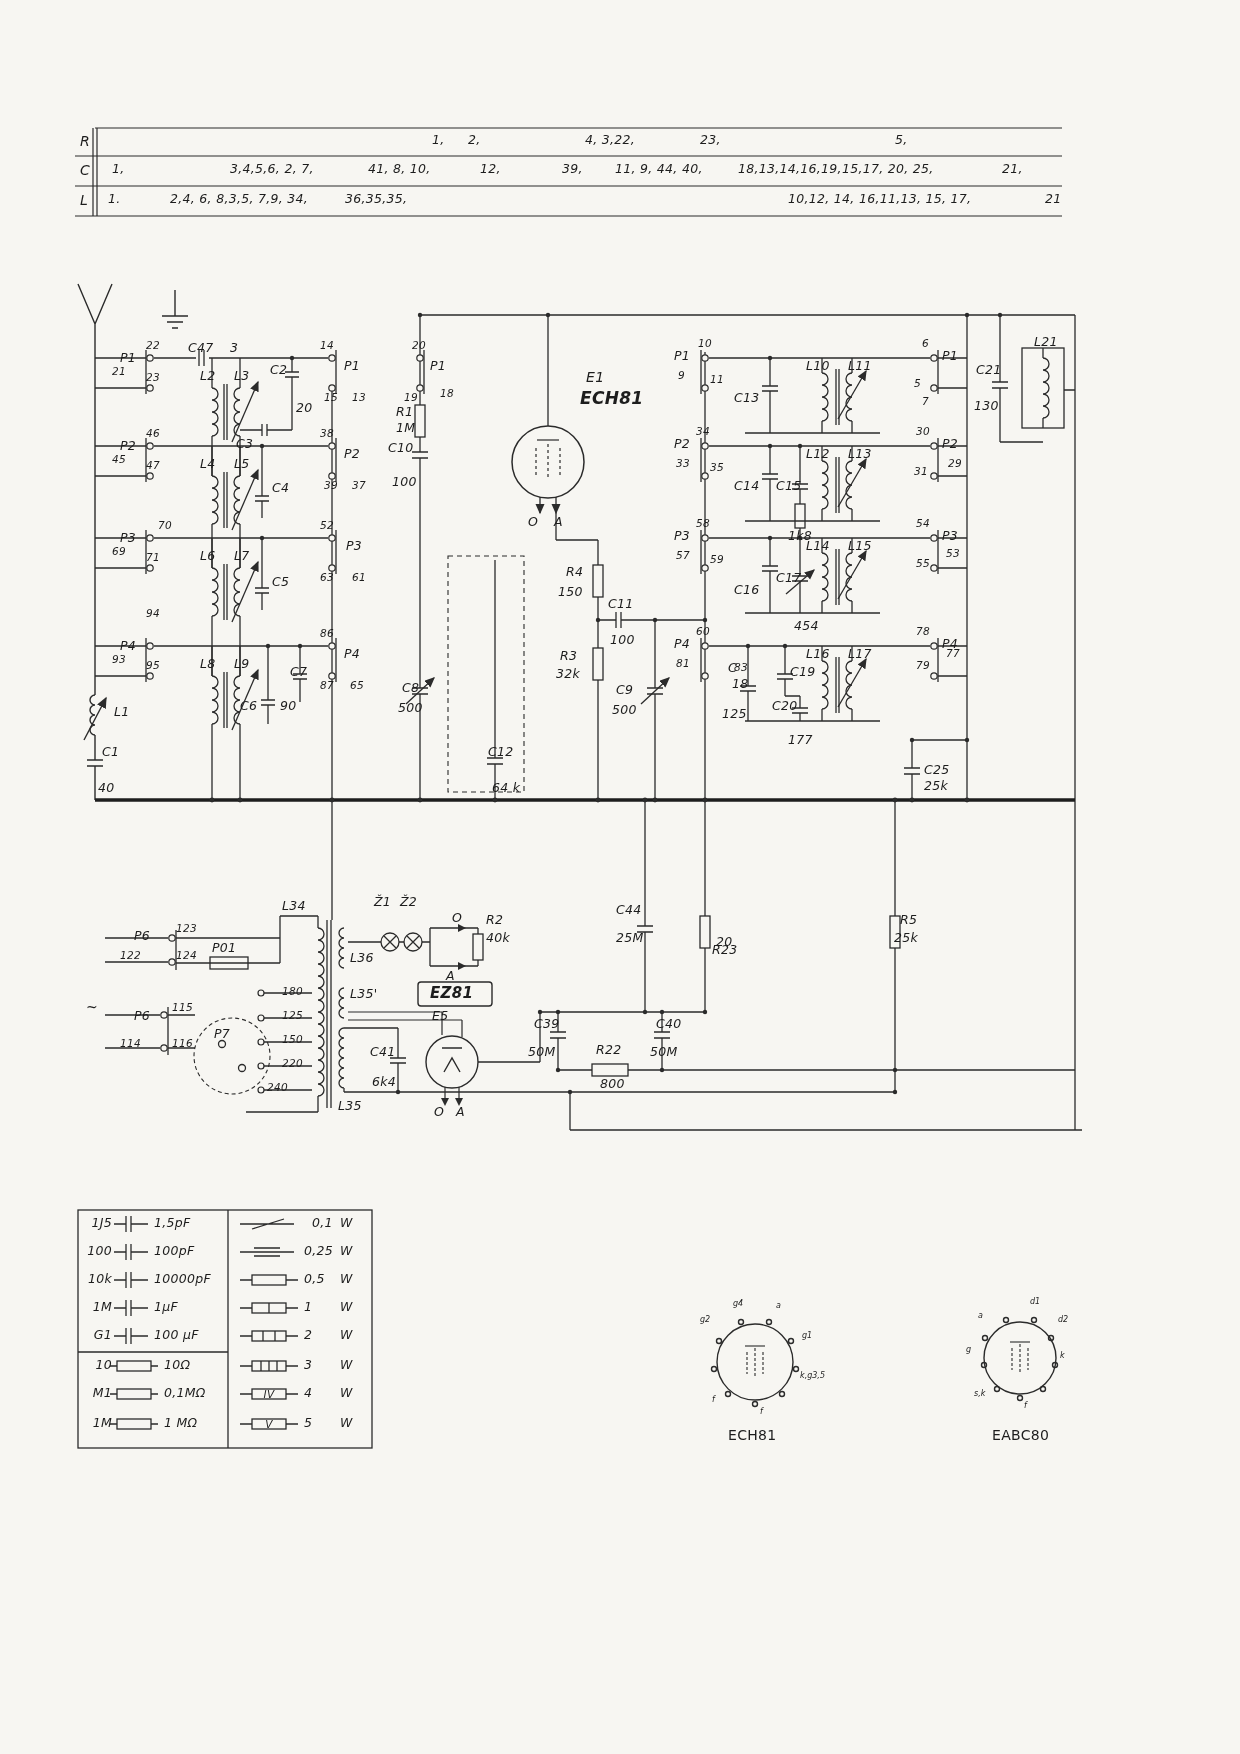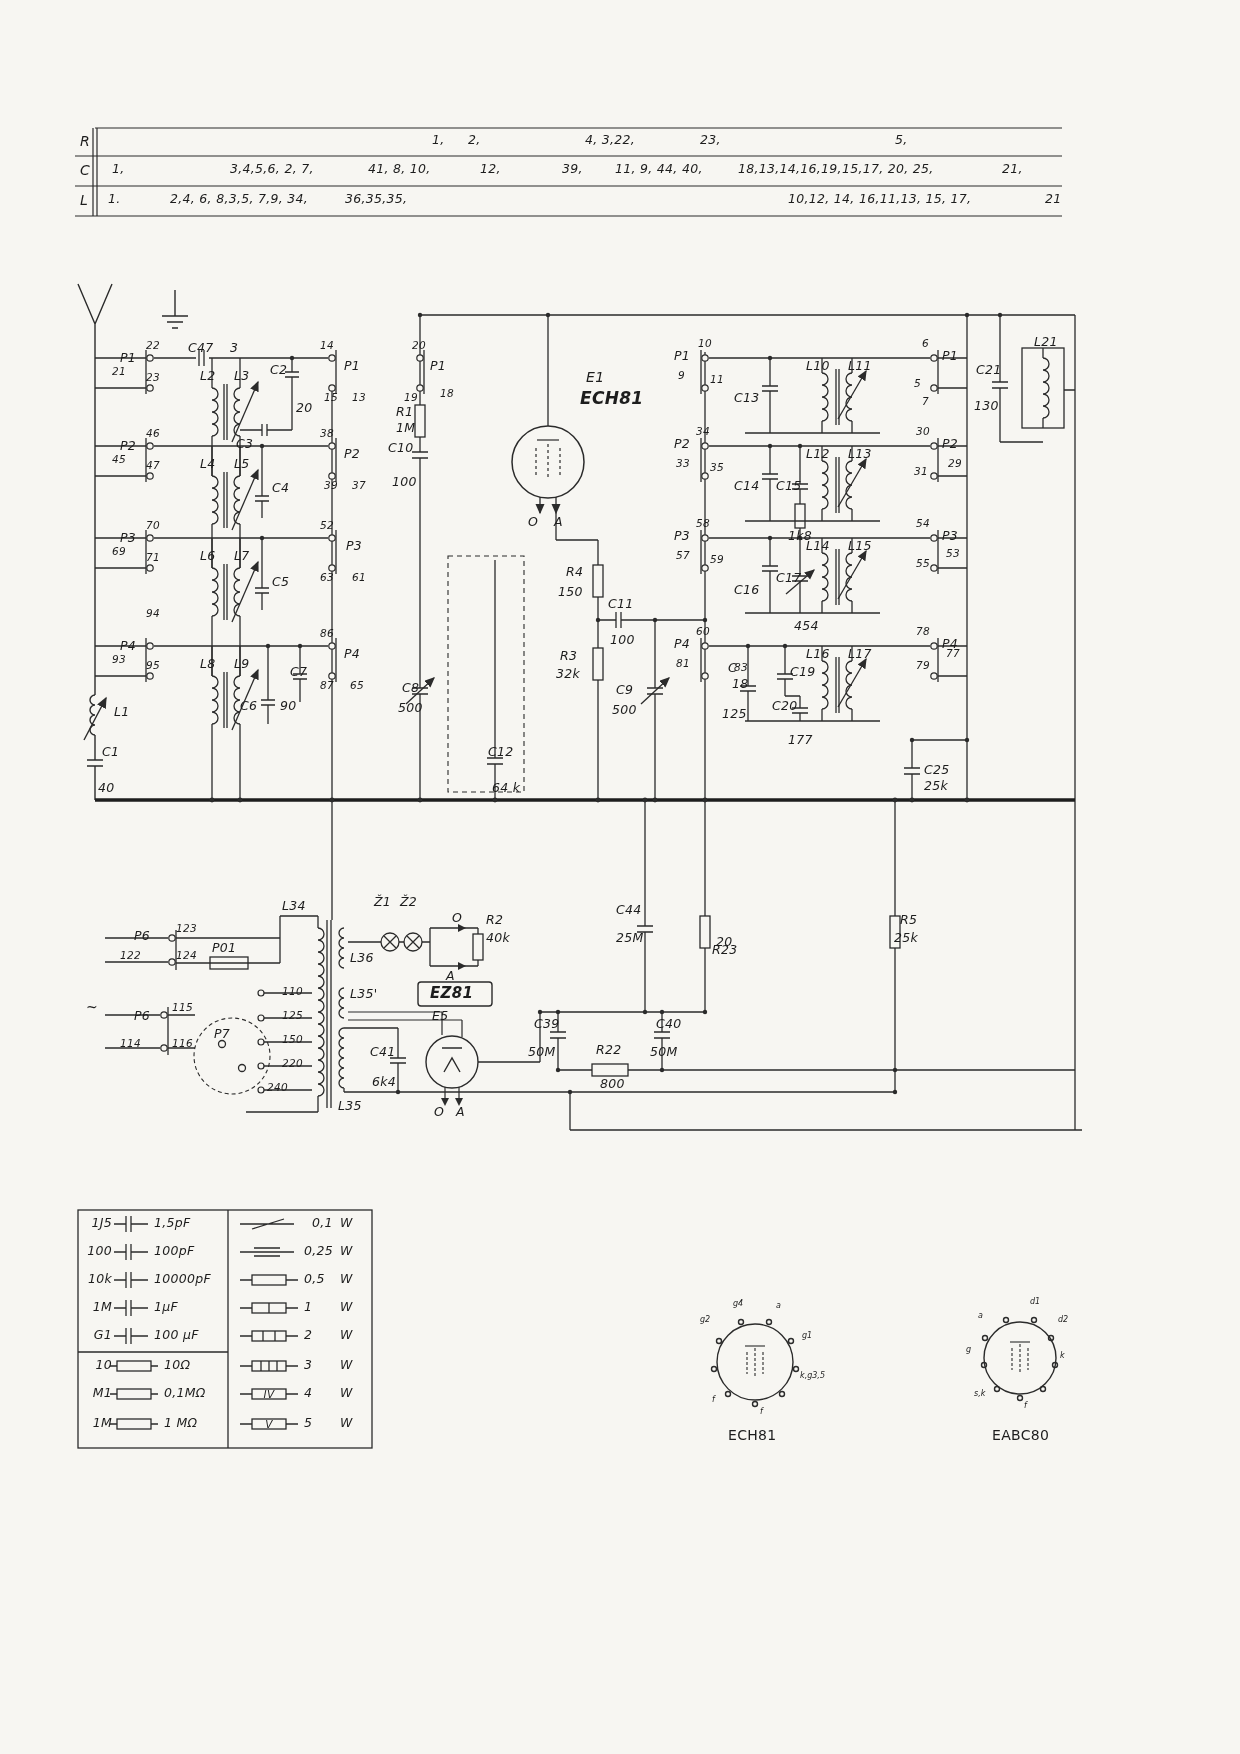--- a/index.html
+++ b/index.html
@@ -365,21 +365,21 @@
 
 <span class="t" style="left:120px;top:352px">P1</span>
 <span class="t s" style="left:146px;top:340px">22</span>
 <span class="t s" style="left:112px;top:366px">21</span>
 <span class="t s" style="left:146px;top:372px">23</span>
 <span class="t" style="left:120px;top:440px">P2</span>
 <span class="t s" style="left:146px;top:428px">46</span>
 <span class="t s" style="left:112px;top:454px">45</span>
 <span class="t s" style="left:146px;top:460px">47</span>
 <span class="t" style="left:120px;top:532px">P3</span>
-<span class="t s" style="left:146px;top:520px">70</span>
+<span class="t s" style="left:158px;top:520px">70</span>
 <span class="t s" style="left:112px;top:546px">69</span>
 <span class="t s" style="left:146px;top:552px">71</span>
 <span class="t" style="left:120px;top:640px">P4</span>
 <span class="t s" style="left:146px;top:608px">94</span>
 <span class="t s" style="left:112px;top:654px">93</span>
 <span class="t s" style="left:146px;top:660px">95</span>
 <span class="t" style="left:344px;top:360px">P1</span>
 <span class="t s" style="left:320px;top:340px">14</span>
 <span class="t s" style="left:324px;top:392px">15</span>
 <span class="t s" style="left:352px;top:392px">13</span>
@@ -518,21 +518,21 @@
 <span class="t" style="left:446px;top:970px">A</span>
 <span class="t" style="left:350px;top:952px">L36</span>
 <span class="t" style="left:350px;top:988px">L35'</span>
 <span class="t bx" style="left:430px;top:986px">EZ81</span>
 <span class="t" style="left:432px;top:1010px">E5</span>
 <span class="t" style="left:370px;top:1046px">C41</span>
 <span class="t" style="left:372px;top:1076px">6k4</span>
 <span class="t" style="left:338px;top:1100px">L35</span>
 <span class="t" style="left:434px;top:1106px">O</span>
 <span class="t" style="left:456px;top:1106px">A</span>
-<span class="t s" style="left:282px;top:986px">110</span>
+<span class="t s" style="left:282px;top:986px">180</span>
 <span class="t s" style="left:282px;top:1010px">125</span>
 <span class="t s" style="left:282px;top:1034px">150</span>
 <span class="t s" style="left:282px;top:1058px">220</span>
 <span class="t s" style="left:267px;top:1082px">240</span>
 <span class="t" style="left:534px;top:1018px">C39</span>
 <span class="t" style="left:528px;top:1046px">50M</span>
 <span class="t" style="left:596px;top:1044px">R22</span>
 <span class="t" style="left:600px;top:1078px">800</span>
 <span class="t" style="left:656px;top:1018px">C40</span>
 <span class="t" style="left:650px;top:1046px">50M</span>

